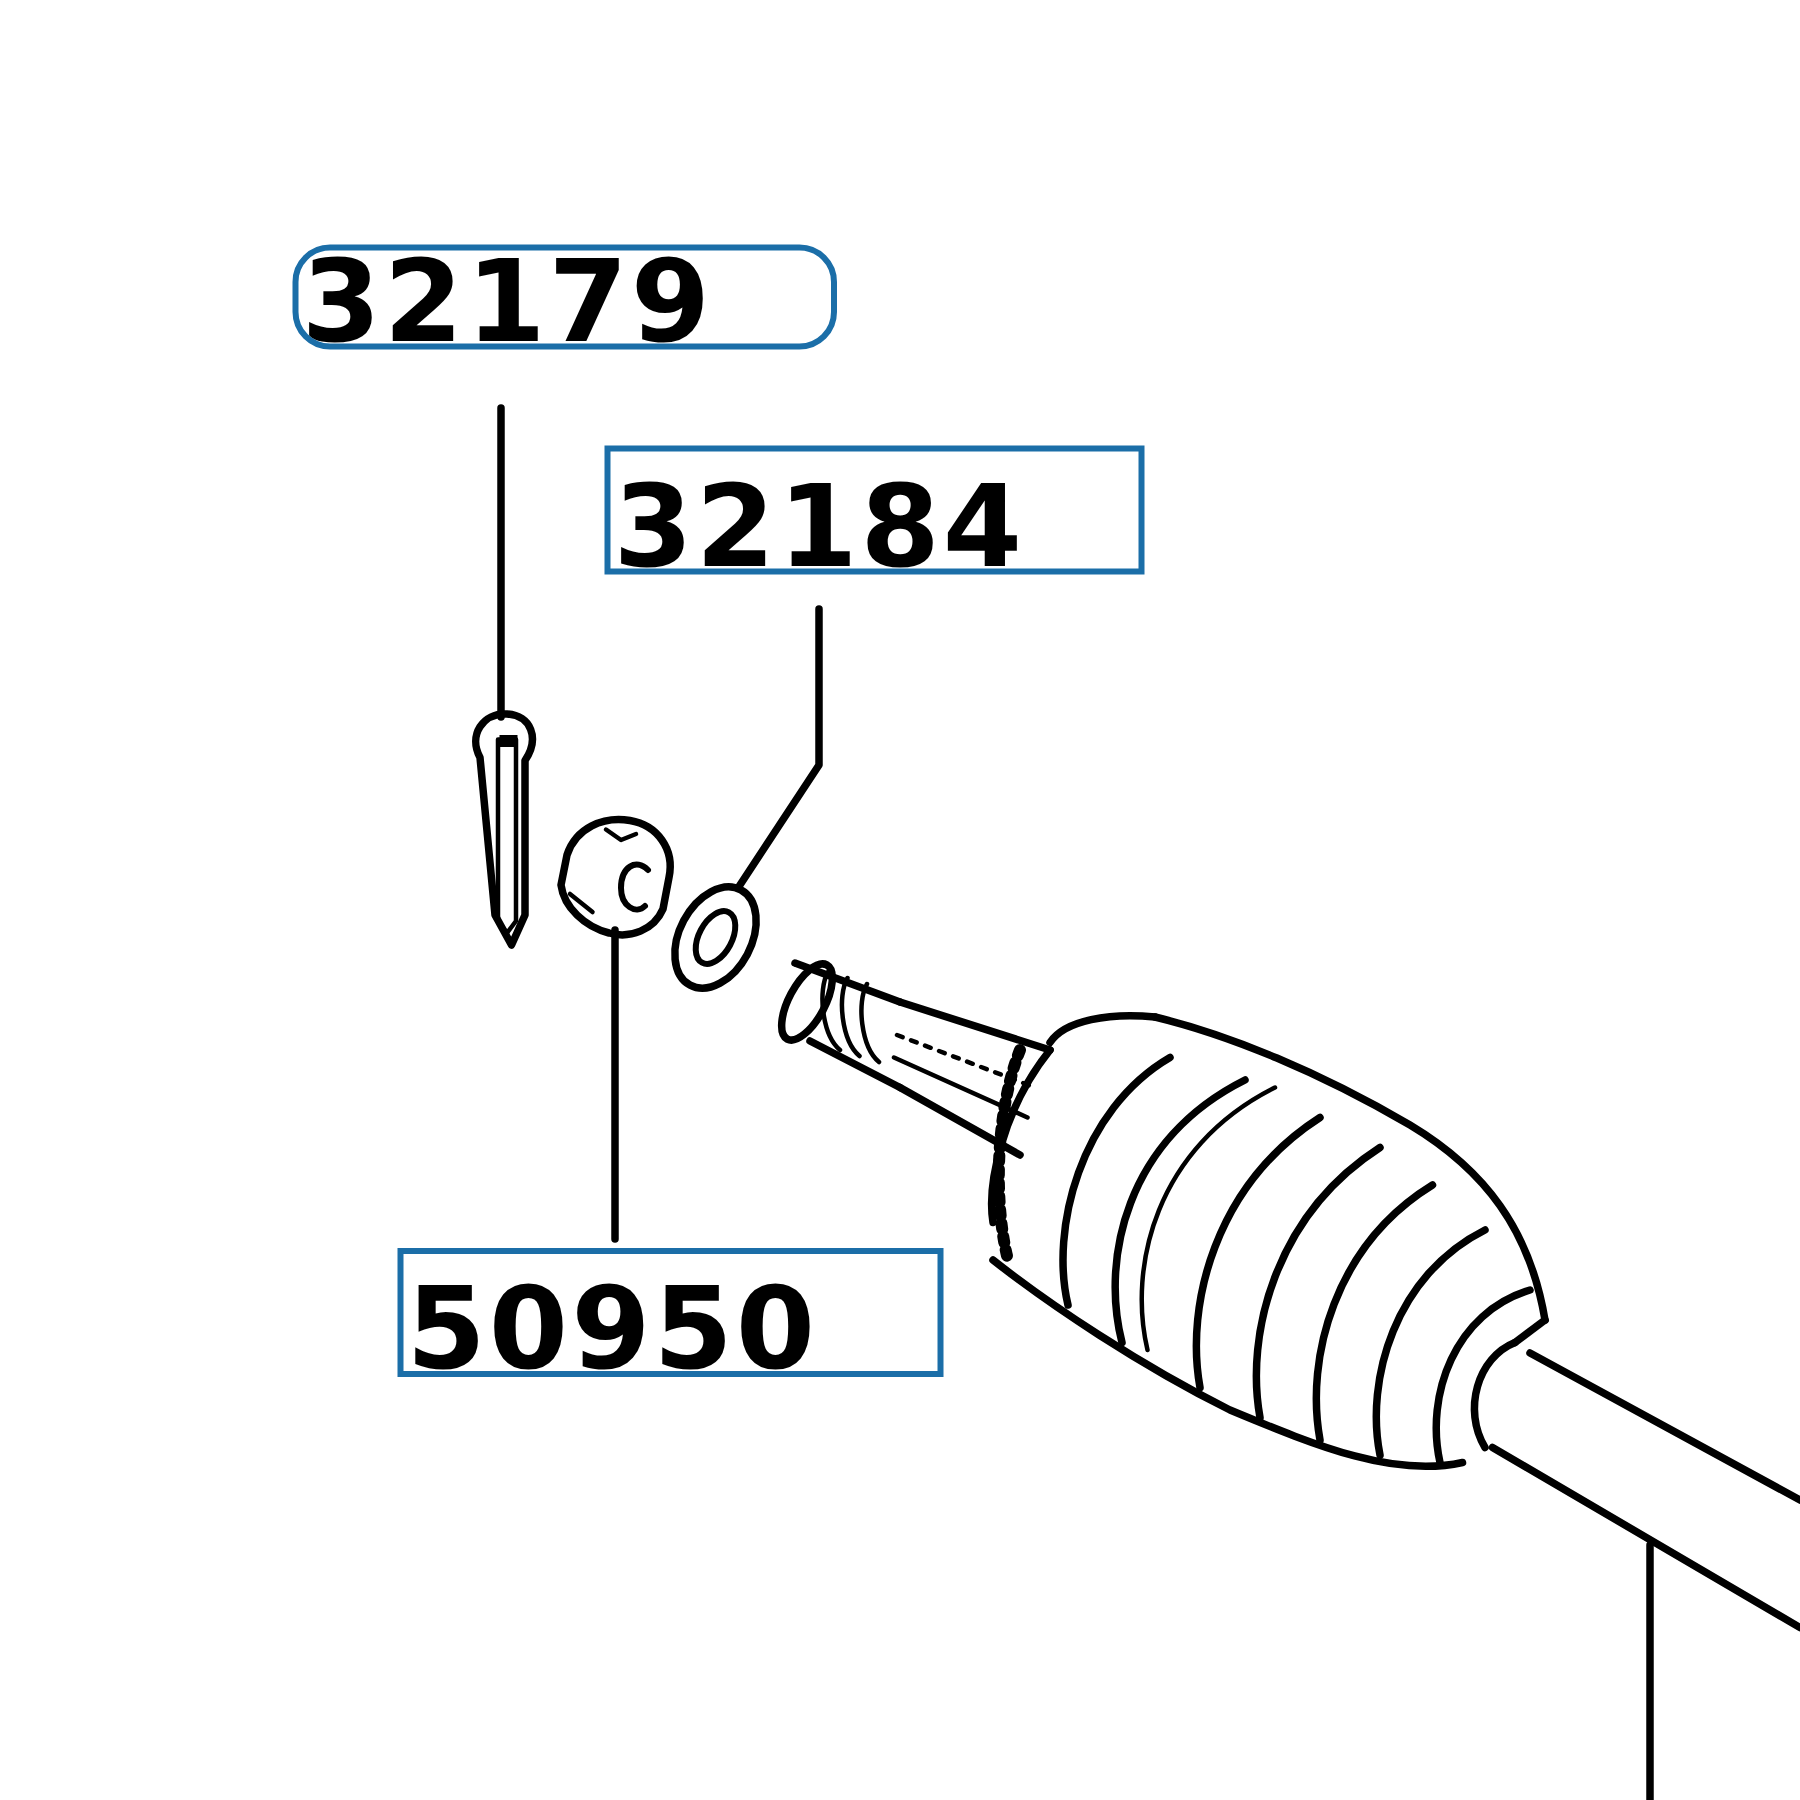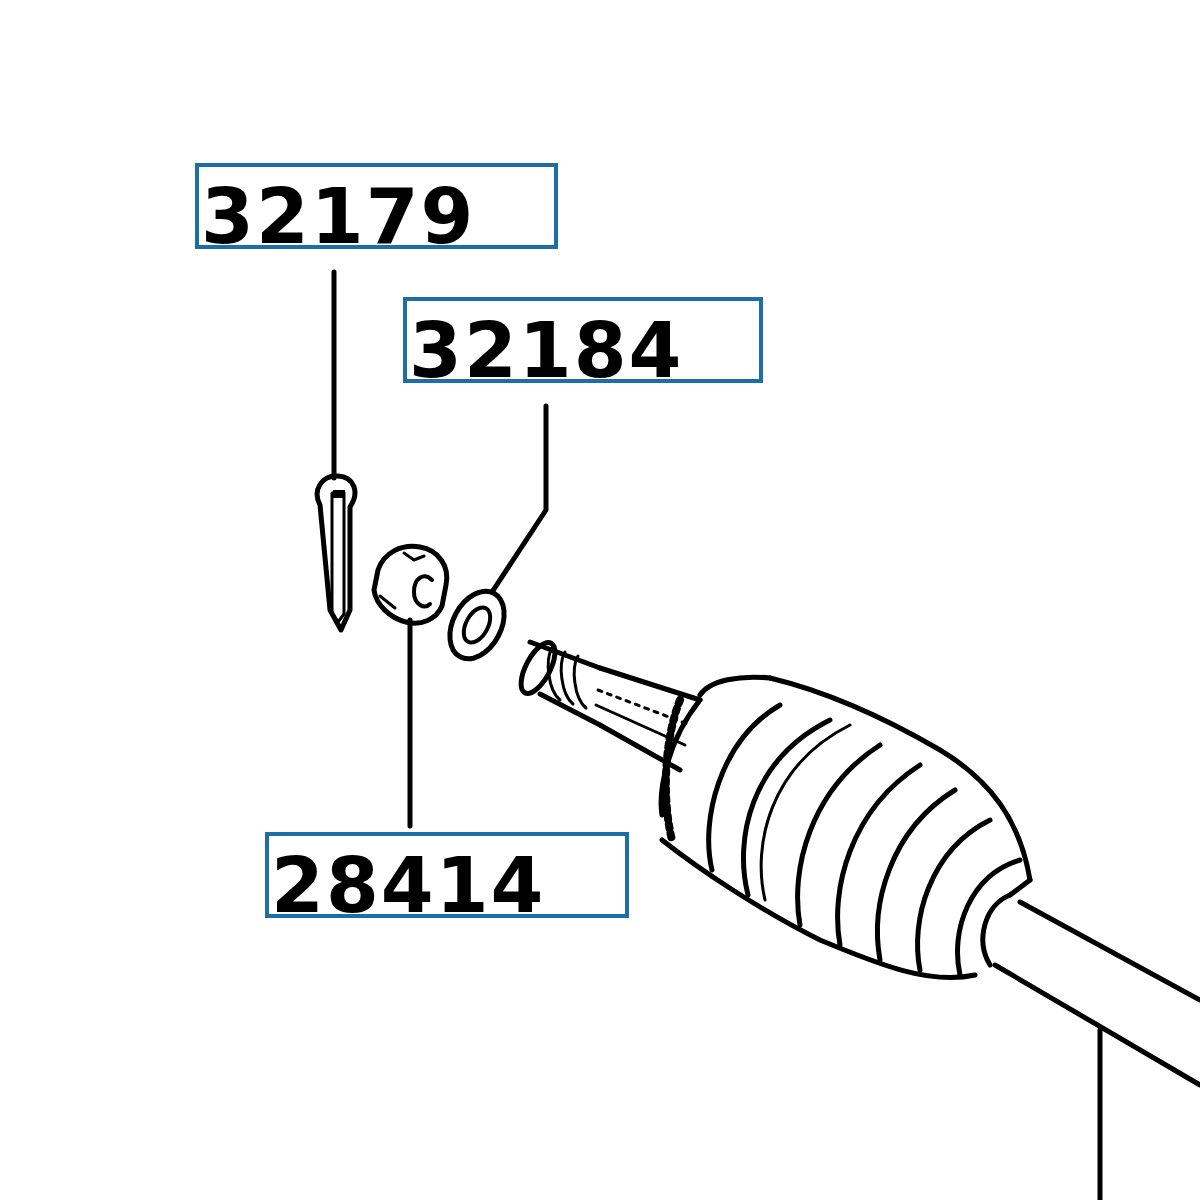--- a/index.html
+++ b/index.html
@@ -86,21 +86,21 @@
 
       <path d="M990,965 C975,940 985,905 1010,895"></path>
       <path d="M1010,895 L1030,880"></path>
 
       <path d="M1020,902 L1200,1000"></path>
       <path d="M995,965 L1200,1085"></path>
     </g>
   </g>
 </svg>
 
-<div class="callout" style="left:195px; top:163px; width:363px; height:86px;">
+<div class="callout" style="left:195px; top:163px; width:363px; height:70px;border-radius:25px;">
   <span>32179</span>
 </div>
 <div class="callout" style="left:403px; top:297px; width:360px; height:86px;padding-left:12px;">
   <span>32184</span>
 </div>
 <div class="callout" style="left:265px; top:832px; width:364px; height:86px;">
-  <span>28414</span>
+  <span>50950</span>
 </div>
 
 </body></html>

